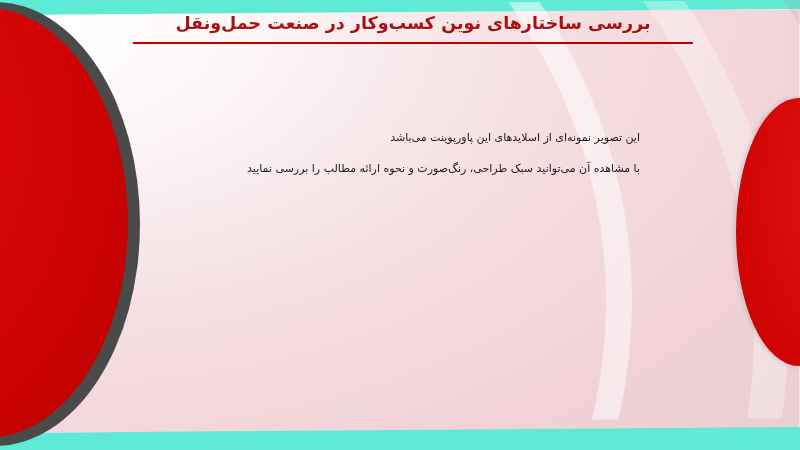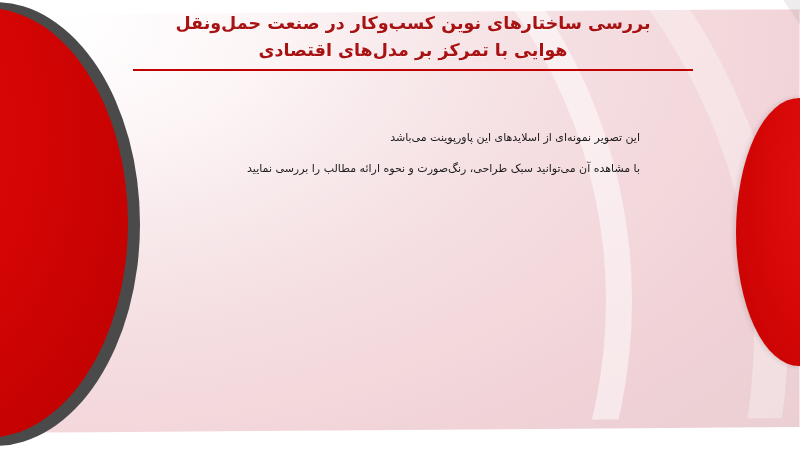--- a/index.html
+++ b/index.html
@@ -12,21 +12,21 @@
     height: 450px;
     overflow: hidden;
     font-family: "DejaVu Sans", "Liberation Sans", sans-serif;
   }
 
   
   .slide {
     position: relative;
     width: 800px;
     height: 450px;
-    background: #ffffff;   
+    background: #5eead4;   
     overflow: hidden;
   }
 
   
   .page {
     position: absolute;
     left: 0;
     top: 9px;
     width: 800px;
     height: 424px;
@@ -166,21 +166,20 @@
     <span class="arc a6"></span>
   </div>
 
   <div class="left-blob-outline"></div>
   <div class="left-blob"></div>
 
   <div class="right-blob"></div>
 
   <div class="title-block">
     <div class="title-line">بررسی ساختارهای نوین کسب‌وکار در صنعت حمل‌ونقل</div>
-    <div class="title-line">هوایی با تمرکز بر مدل‌های اقتصادی</div>
     <div class="title-rule"></div>
   </div>
 
   <div class="body-block">
     <div class="body-line">این تصویر نمونه‌ای از اسلایدهای این پاورپوینت می‌باشد</div>
     <div class="body-line">با مشاهده آن می‌توانید سبک طراحی، رنگ‌صورت و نحوه ارائه مطالب را بررسی نمایید</div>
   </div>
 
 </div>
 

